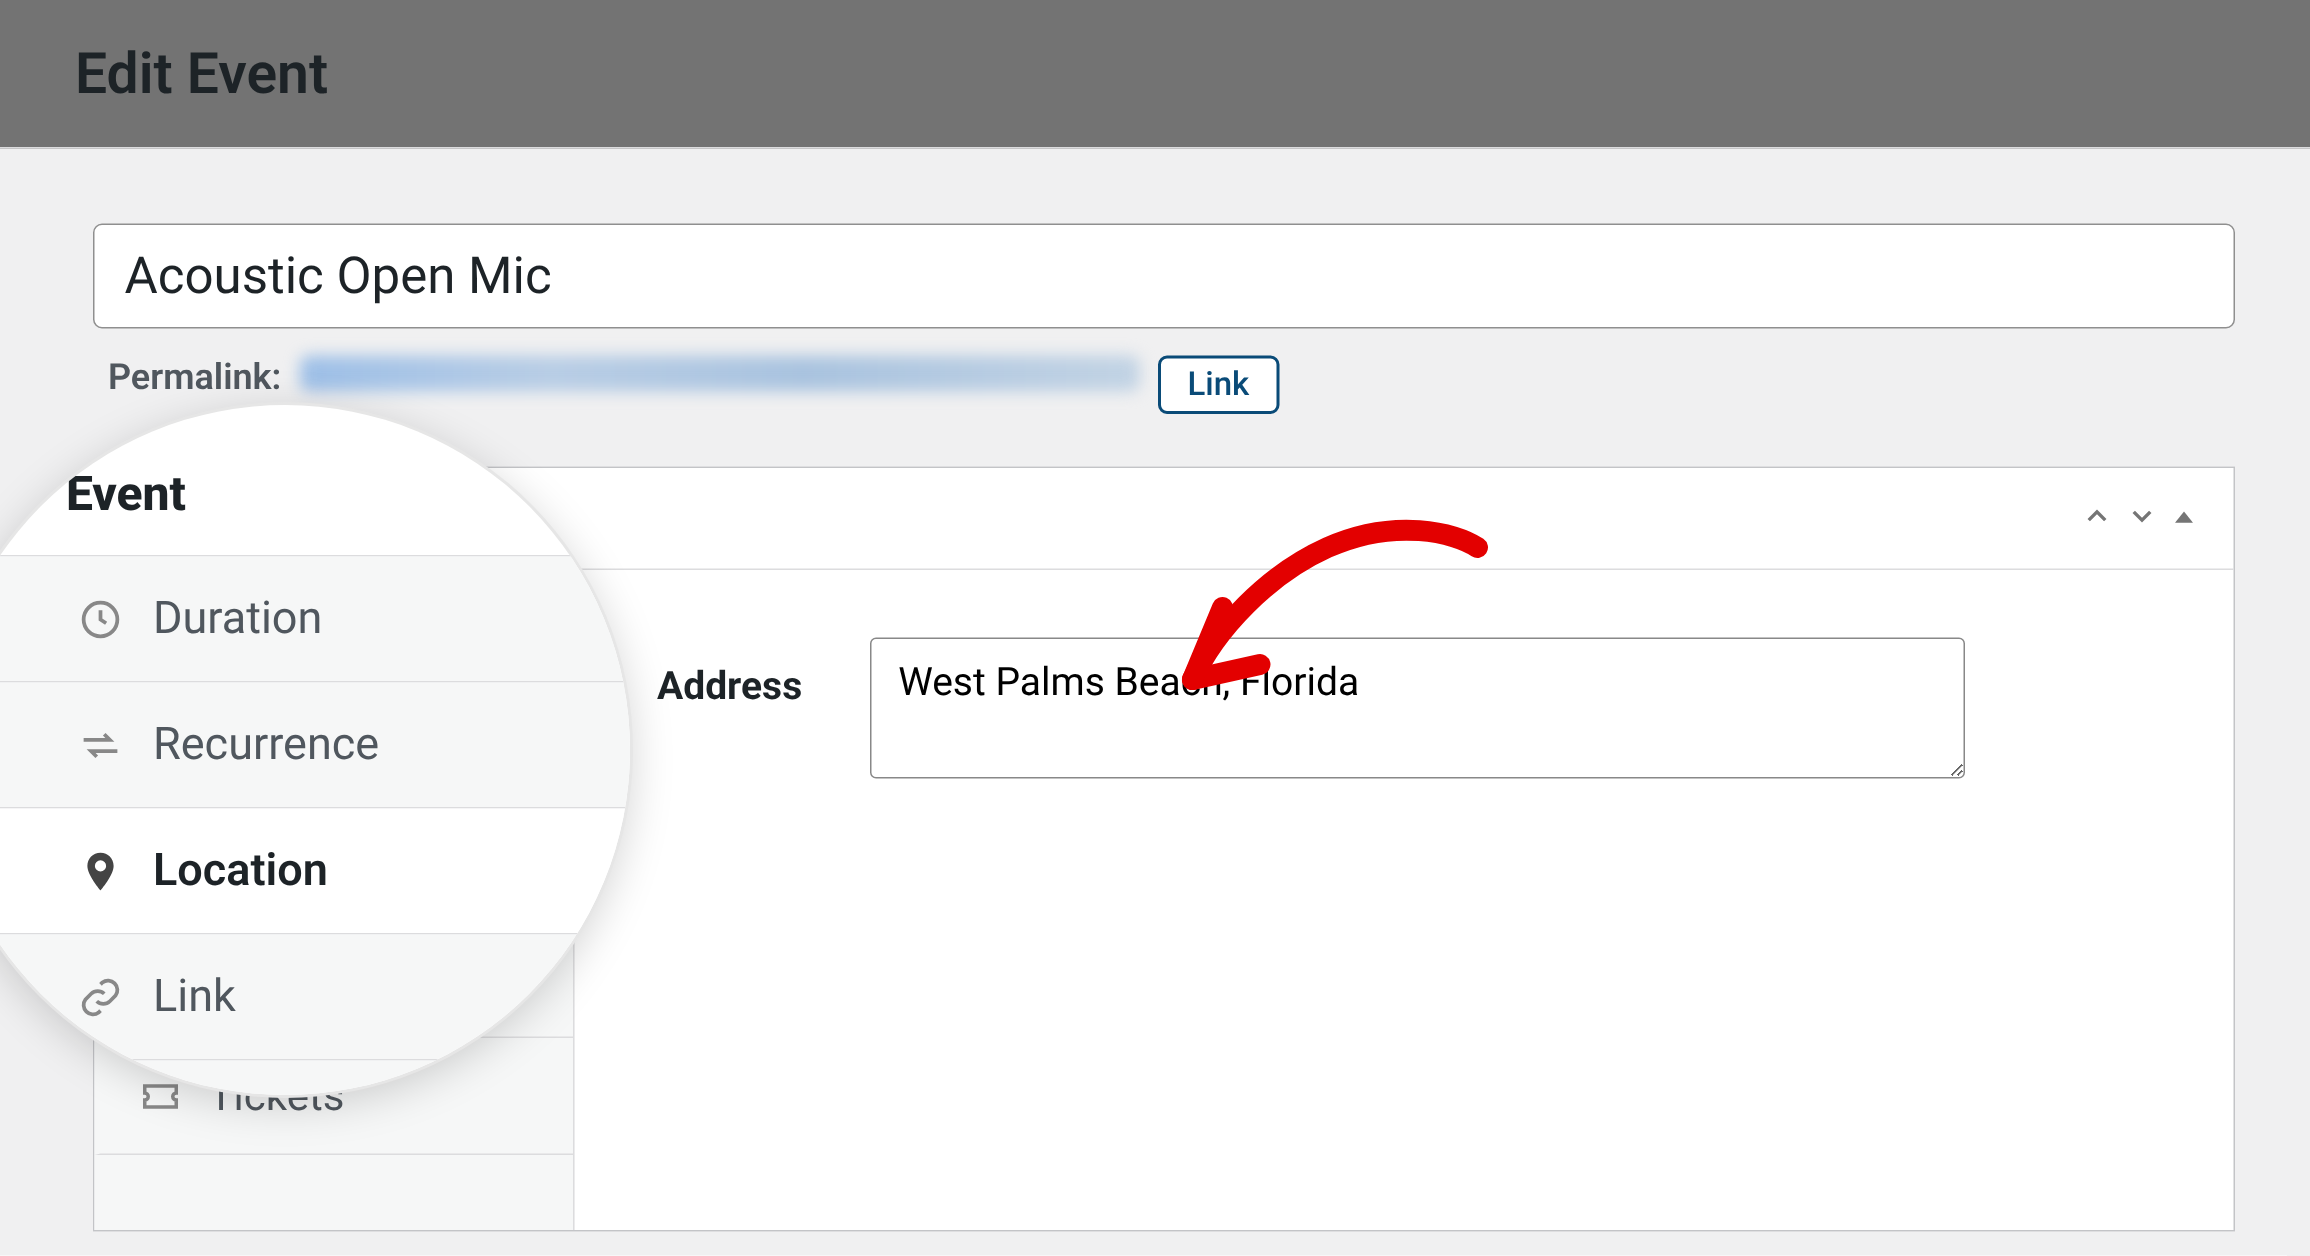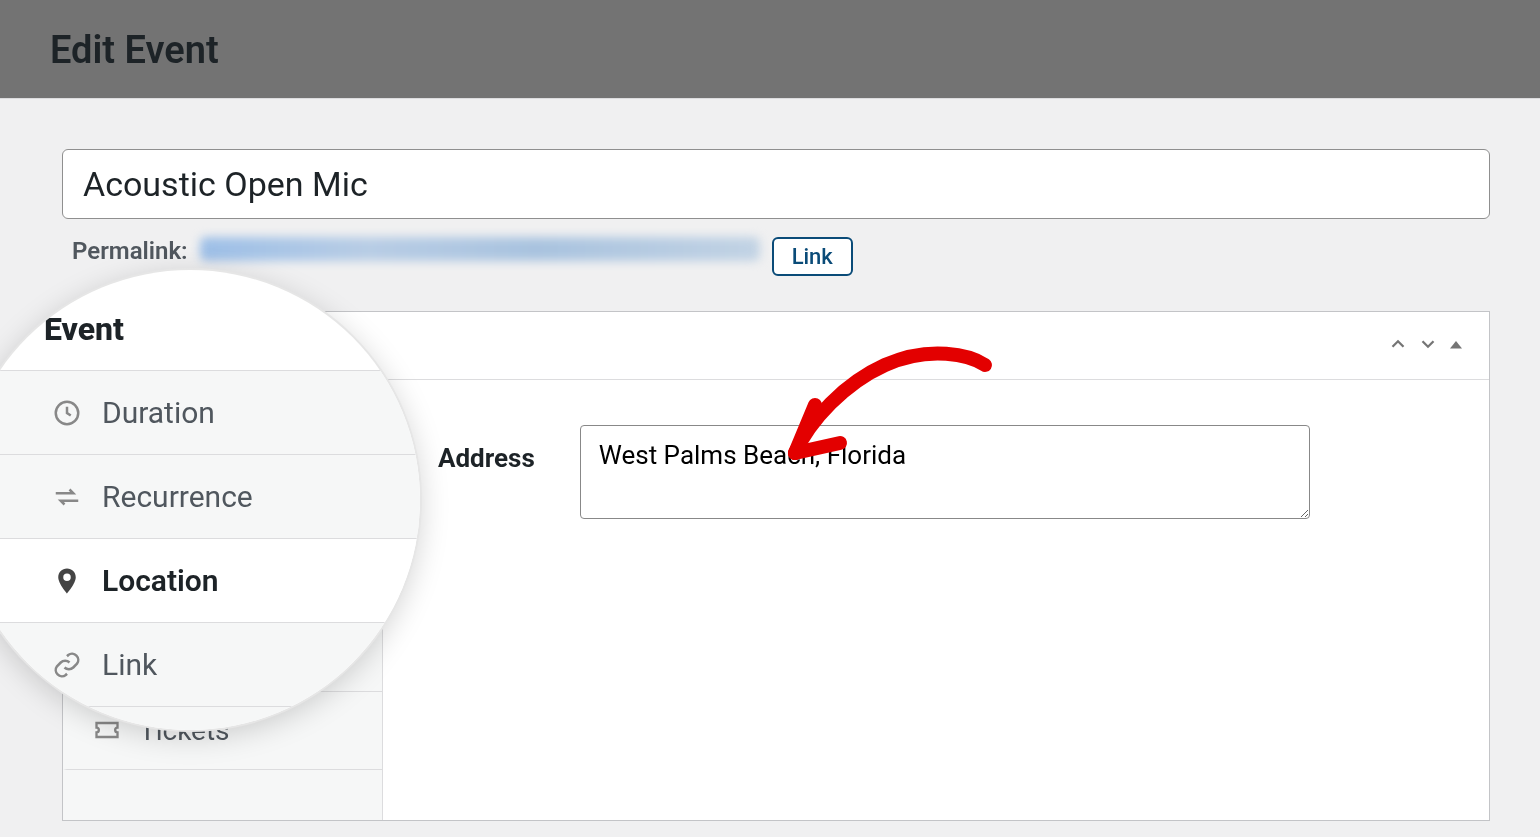--- a/index.html
+++ b/index.html
@@ -93,21 +93,21 @@
       display: flex;
       min-height: 440px;
     }
     .side-tabs {
       width: 320px;
       border-right: 1px solid #dcdcde;
       background: #f6f7f7;
     }
     .tab {
       display: flex;
-      align-items: flex-start;
+      align-items: flex-end;
       gap: 16px;
       padding: 22px 24px;
       border-bottom: 1px solid #dcdcde;
       border-left: 4px solid transparent;
       font-size: 28px;
       color: #50575e;
       cursor: pointer;
     }
     .tab.active {
       background: #fff;

